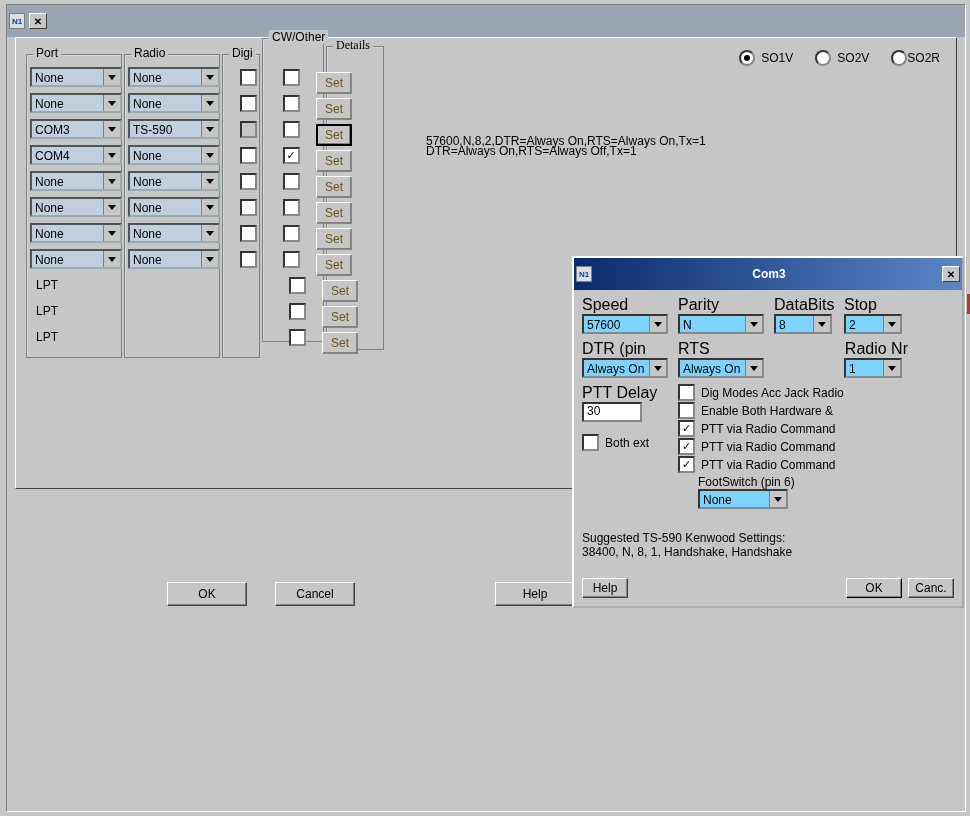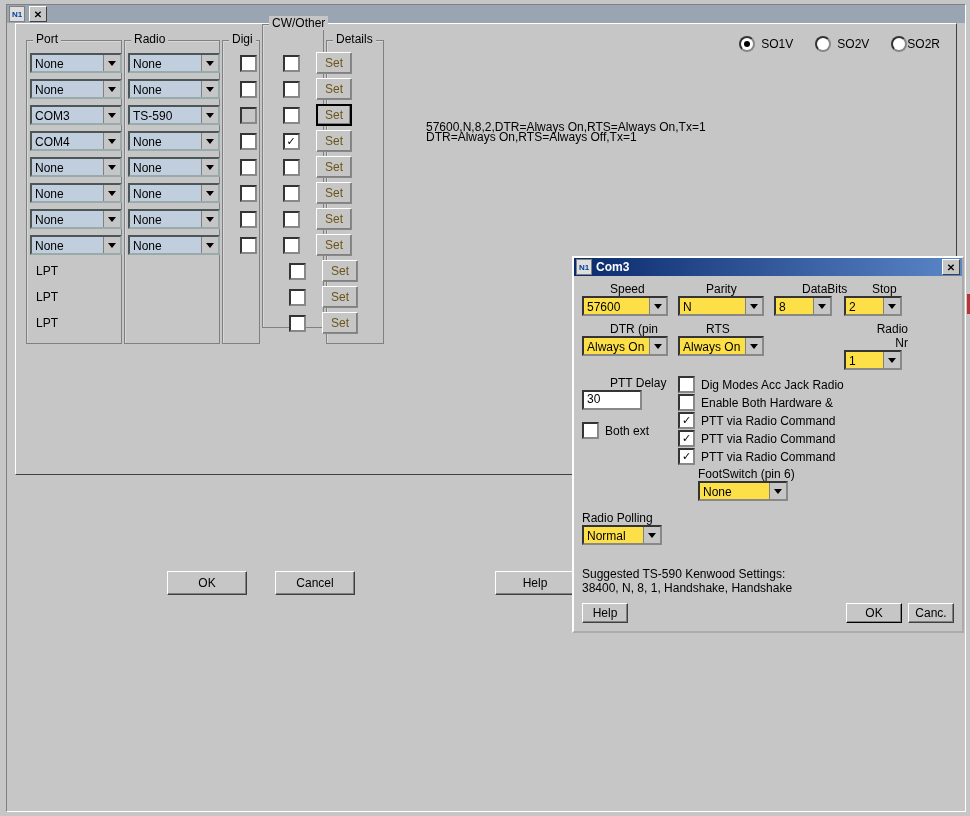--- a/index.html
+++ b/index.html
@@ -1,43 +1,43 @@
 <!DOCTYPE html>
 <html><head>
 <meta charset="utf-8">
 <style>
   html,body{margin:0;padding:0;font-family:"MS Sans Serif",Tahoma,Arial,sans-serif;font-size:12px;color:#000;}
   body{background:#c6c6c6;width:970px;height:816px;position:relative;overflow:hidden;}
   
   .window{position:absolute;border:1px solid #808080;background:#c6c6c6;}
   .main-window{left:6px;top:4px;width:958px;height:806px;border-right:1px solid #fff;border-bottom:1px solid #fff;}
-  .titlebar{height:18px;background:#99a5b3;color:#fff;display:flex;align-items:center;padding:0 2px;}
+  .titlebar{height:32px;background:#99a5b3;color:#fff;display:flex;align-items:center;padding:0 2px;text-align:center;}
   .titlebar .icon{width:14px;height:14px;background:#dedede;border:1px solid #808080;margin-right:4px;display:flex;align-items:center;justify-content:center;font-size:8px;color:#0040a0;font-weight:bold;}
   .titlebar .title{flex:1;font-weight:bold;color:#333;}
   .closebtn{width:16px;height:14px;background:#c6c6c6;border:1px solid #fff;border-right-color:#404040;border-bottom-color:#404040;display:flex;align-items:center;justify-content:center;font-size:10px;font-weight:bold;color:#000;}
   
   .tabrow{display:flex;align-items:flex-end;margin:38px 0 0 8px;height:22px;}
   .tab{padding:2px 8px;border:1px solid #808080;border-bottom:none;background:#c6c6c6;margin-right:0;position:relative;top:1px;font-size:12px;}
   .tab.sel{border-color:#fff #404040 #c6c6c6 #fff;background:#c6c6c6;z-index:2;padding:3px 9px;top:0;}
   .tab.unsel{border-left:1px solid #fff;border-top:1px solid #fff;border-right:1px solid #404040;font-size:12px;}
   .tabcontent{border:1px solid #fff;border-right-color:#404040;border-bottom-color:#404040;margin:0 8px 8px 8px;height:450px;position:relative;background:#c6c6c6;}
   
   .gbox{position:absolute;border:1px solid #808080;box-shadow:inset 1px 1px 0 rgba(255,255,255,.3);}
   .gbox .glabel{position:absolute;top:-9px;left:6px;background:#c6c6c6;padding:0 3px;font-size:12px;}
   
   .dd{display:inline-flex;align-items:flex-end;background:#c0cedd;border:2px inset #9aa;height:20px;box-sizing:border-box;}
   .dd .ddtxt{flex:1;padding:0 3px;white-space:nowrap;overflow:hidden;}
   .dd .ddbtn{width:16px;height:100%;background:#c6c6c6;border-left:1px solid #808080;display:flex;align-items:center;justify-content:center;}
   .dd .ddbtn::after{content:"";border-left:4px solid transparent;border-right:4px solid transparent;border-top:5px solid #000;}
-  .dd.white{background:#fde047;border:2px inset #888;}
+  .dd.white{background:#7dd3fc;border:2px inset #888;}
   
   .chk{width:13px;height:13px;border:2px inset #888;background:#fff;display:inline-flex;align-items:center;justify-content:center;font-size:11px;line-height:1;vertical-align:middle;}
   .chk.disabled{background:#c6c6c6;}
   
-  .btn{display:inline-flex;align-items:center;justify-content:center;height:22px;background:#c6c6c6;border:1px solid #404040;border-top-color:#fff;border-left-color:#fff;box-shadow:inset -1px -1px 0 #808080;padding:0 4px;box-sizing:border-box;}
+  .btn{display:inline-flex;align-items:center;justify-content:center;height:22px;background:#c6c6c6;border:1px solid #404040;border-top-color:#fff;border-left-color:#fff;box-shadow:inset -1px -1px 0 #808080;padding:0 4px;box-sizing:border-box;margin-top:11px;}
   .setbtn{width:36px;height:22px;justify-content:center;color:#6b5519;border:1px solid #888;border-top-color:#fff;border-left-color:#fff;}
   .setbtn.active{border:2px solid #000;}
   
   .radio{width:12px;height:12px;border-radius:50%;border:2px inset #888;background:#fff;display:inline-flex;align-items:center;justify-content:center;vertical-align:middle;}
   .radio .dot{width:6px;height:6px;border-radius:50%;background:#000;}
   
   .row{display:flex;align-items:center;height:26px;}
   .col-port{width:92px;}
   .col-radio{width:92px;margin-left:6px;}
   .col-digi{width:36px;text-align:center;}
@@ -45,21 +45,21 @@
   .lbl{padding-left:6px;}
   
   .bottom-btns{position:absolute;left:0;right:0;top:566px;display:flex;}
   .bottom-btns .btn{width:80px;height:24px;}
   
   .dlg{position:absolute;left:572px;top:256px;width:388px;border:2px outset #fff;background:#c6c6c6;}
   .dlg .titlebar{background:linear-gradient(to right,#0a2a6c,#5a86c8);color:#fff;}
   .dlg .titlebar .title{color:#fff;}
   .dlg-body{padding:6px 8px 8px 8px;position:relative;}
   .fld{display:inline-block;vertical-align:top;margin-right:6px;}
-  .fld .flabel{font-size:12px;margin-bottom:0;display:block;margin-left:28px;}
+  .fld .flabel{font-size:16px;margin-bottom:0;display:block;}
   .txtin{background:#fff;border:2px inset #888;height:20px;box-sizing:border-box;padding:0 3px;}
   .chkrow{display:flex;align-items:center;margin:0 0 1px 0;font-size:12px;}
   .chkrow .chk{margin-right:6px;}
   .btn.flat{border:1px solid #000;border-top-color:#fff;border-left-color:#fff;}
   .right-red{position:absolute;right:0;top:294px;width:3px;height:20px;background:#b33;}
 </style>
 </head>
 <body>
 
 <div class="window main-window">
@@ -93,21 +93,21 @@
     </div>
     <div class="gbox" style="left:108px;top:16px;width:94px;height:302px;">
       <span class="glabel">Radio</span>
     </div>
     <div class="gbox" style="left:206px;top:16px;width:36px;height:302px;">
       <span class="glabel">Digi</span>
     </div>
     <div class="gbox" style="left:246px;top:0;width:60px;height:302px;">
       <span class="glabel">CW/Other</span>
     </div>
-    <div class="gbox" style="left:310px;top:16px;width:56px;height:302px;">
+    <div class="gbox" style="left:310px;top:8px;width:56px;height:302px;font-family:Liberation Serif, serif;">
       <span class="glabel">Details</span>
     </div>
 
     <div id="rows-container" style="position:absolute;left:14px;top:26px;">
         <div class="row">
           <span class="dd col-port">
             <span class="ddtxt">None</span>
             <span class="ddbtn"></span>
           </span>
           <span class="dd col-radio">
@@ -343,27 +343,20 @@
         <div style="margin-top:2px;margin-left:20px;">
           <span>FootSwitch (pin 6)</span><br>
           <span class="dd white" style="width:90px;">
               <span class="ddtxt">None</span>
               <span class="ddbtn"></span>
             </span>
         </div>
       </div>
     </div>
 
-    <div style="margin-top:10px;">
-      <span class="flabel">Radio Polling</span><br>
-      <span class="dd white" style="width:80px;">
-          <span class="ddtxt">Normal</span>
-          <span class="ddbtn"></span>
-        </span>
-    </div>
 
     <div style="margin-top:22px;">Suggested TS-590 Kenwood Settings:</div>
     <div>38400, N, 8, 1, Handshake, Handshake</div>
 
     <div style="display:flex;margin-top:8px;align-items:center;">
       <span class="btn" style="width:46px;height:20px;">Help</span>
       <span style="flex:1"></span>
       <span class="btn flat" style="width:56px;height:20px;margin-right:6px;">OK</span>
       <span class="btn" style="width:46px;height:20px;">Canc.</span>
     </div>

